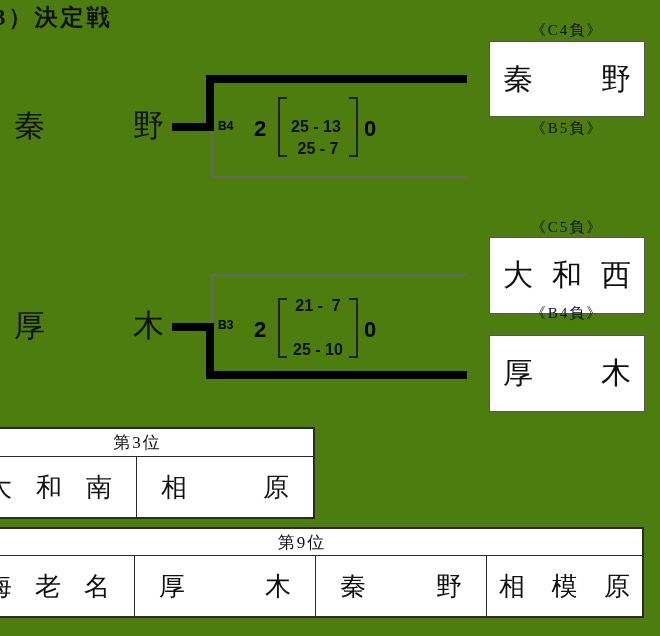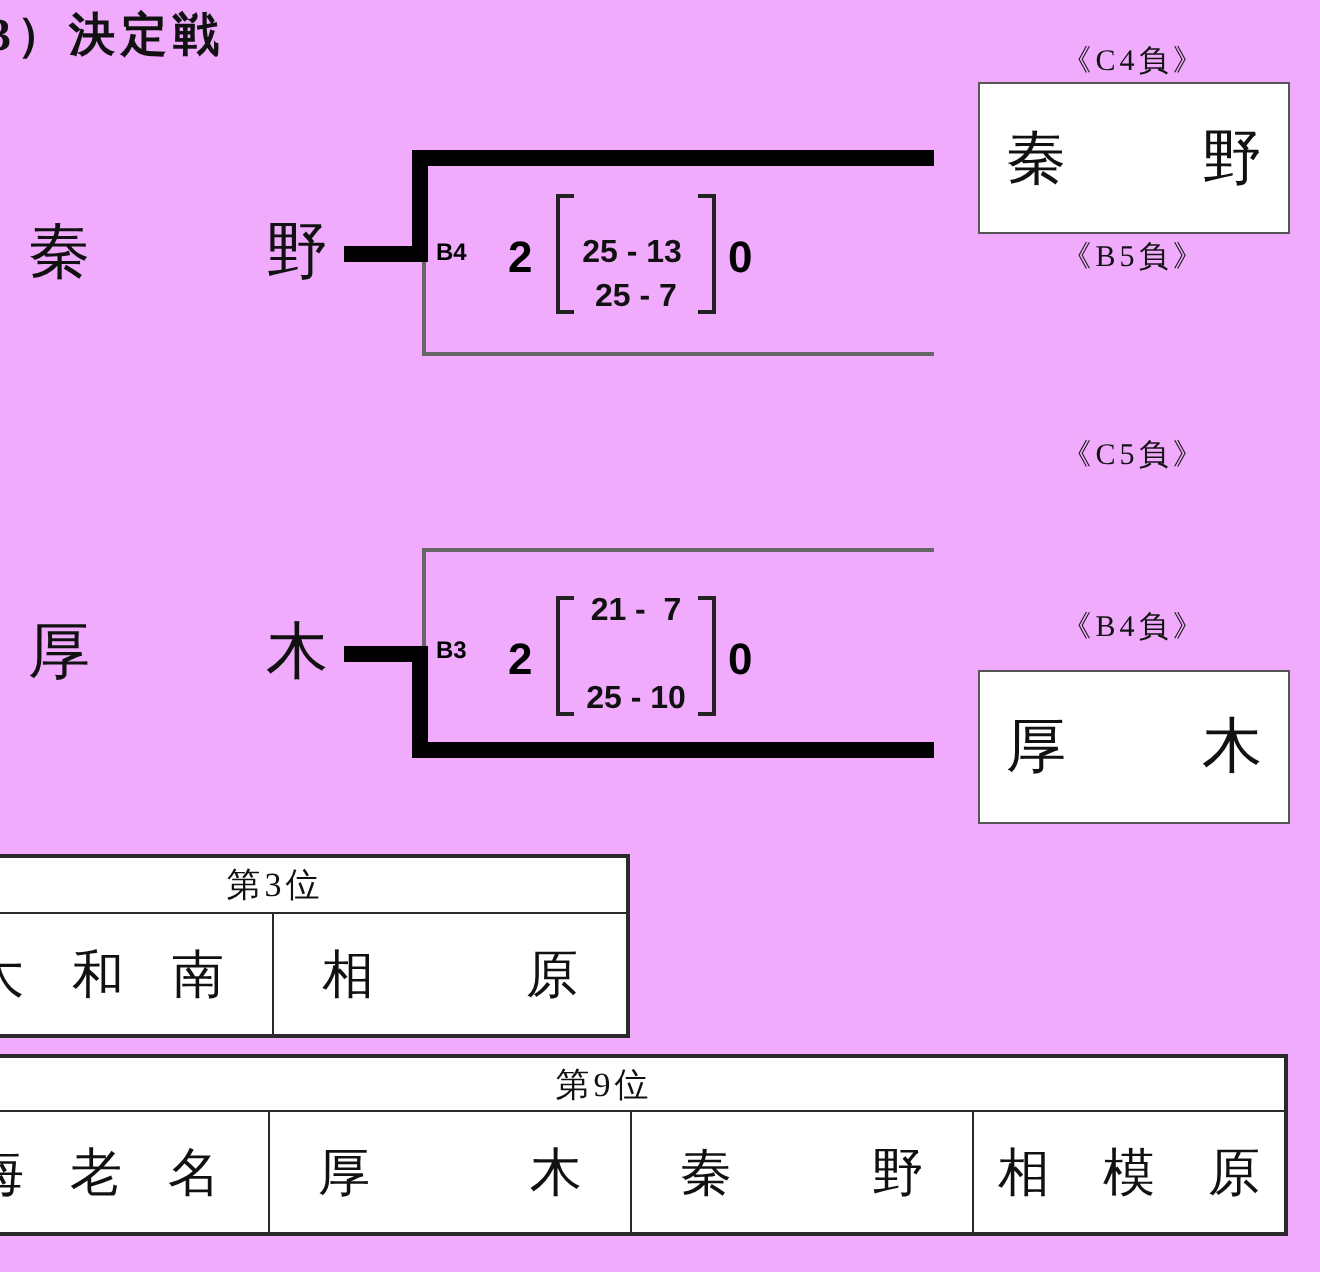--- a/index.html
+++ b/index.html
@@ -1,19 +1,19 @@
 <!DOCTYPE html>
 <html><head>
 <meta charset="utf-8">
 <style>
   * { margin:0; padding:0; box-sizing:border-box; }
   html,body { background:#fff; }
   #page {
     position:relative; width:660px; height:636px;
-    background:#f0abfc; overflow:hidden;
+    background:#4d7c0f; overflow:hidden;
     font-family:"Liberation Serif","DejaVu Serif",serif;
     color:#111;
   }
   .abs { position:absolute; }
 
   
   .heading {
     font-weight:bold; font-size:23px; letter-spacing:3px;
     white-space:nowrap;
   }
@@ -125,20 +125,23 @@
   <div class="abs games" style="left:364px; top:317px;">0</div>
 
   <div class="abs seed-label" style="left:489px; top:21px;">《C4負》</div>
   <div class="abs entrant-box" style="left:489px; top:41px; height:76px;">
     <div class="box-name">秦野</div>
   </div>
 
   <div class="abs seed-label" style="left:489px; top:119px;">《B5負》</div>
 
   <div class="abs seed-label" style="left:489px; top:218px;">《C5負》</div>
+  <div class="abs entrant-box" style="left:489px; top:237px; height:77px;">
+    <div class="box-name">大和西</div>
+  </div>
 
   <div class="abs seed-label" style="left:489px; top:304px;">《B4負》</div>
   <div class="abs entrant-box" style="left:489px; top:335px; height:77px;">
     <div class="box-name">厚木</div>
   </div>
 
   <div class="abs standings" style="left:-40px; top:427px; width:355px;">
     <div class="title-row" style="height:28px;">第3位</div>
     <div class="body-row" style="height:60px;">
       <div class="cell" style="width:177px;">

